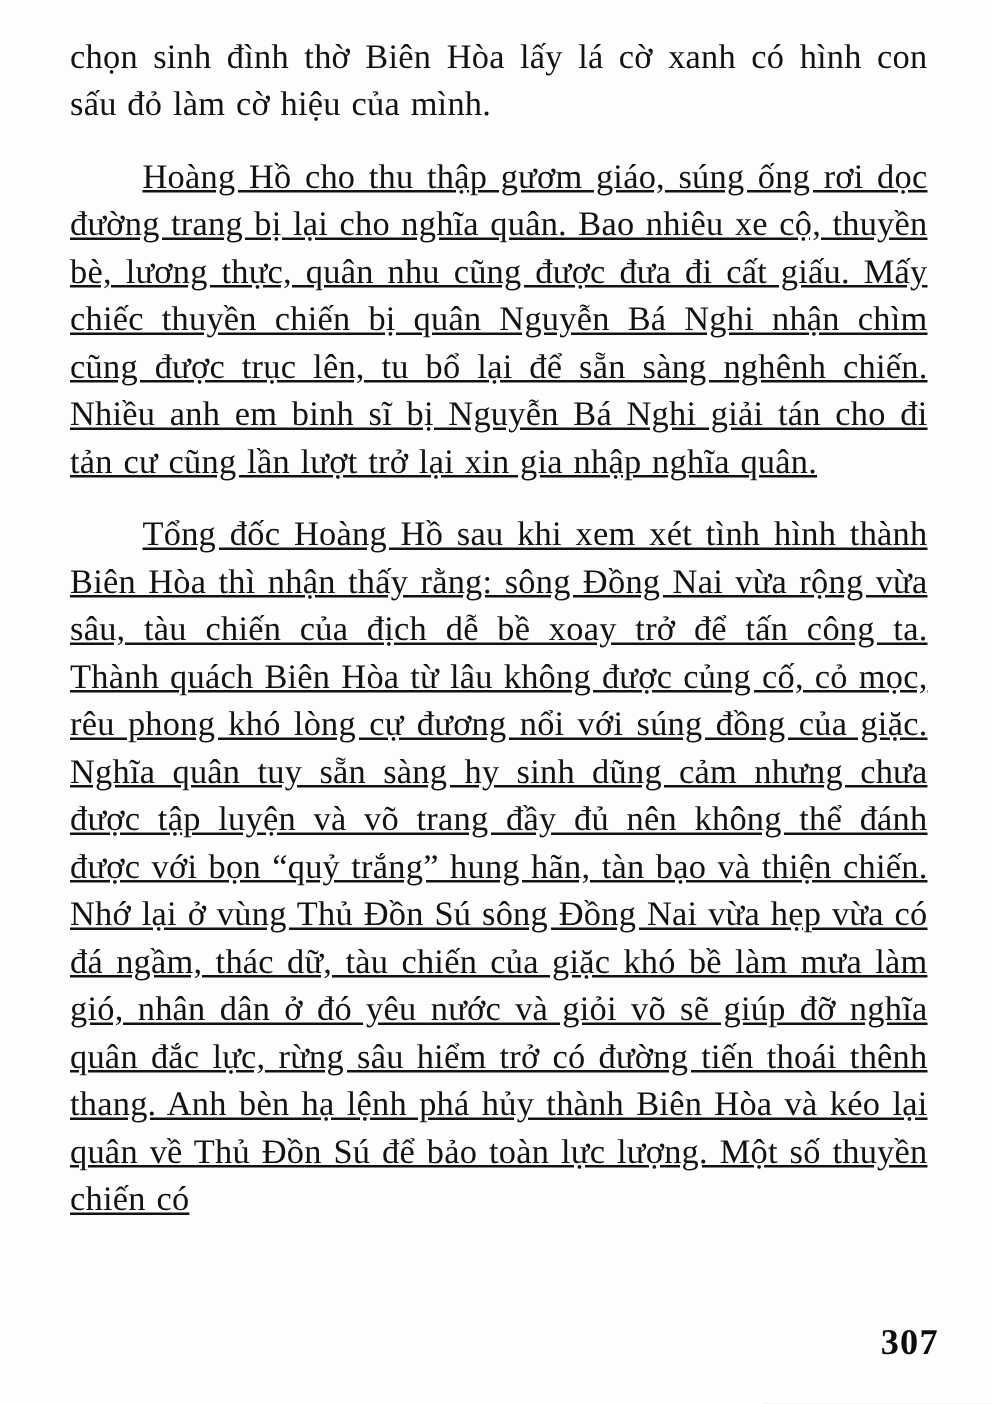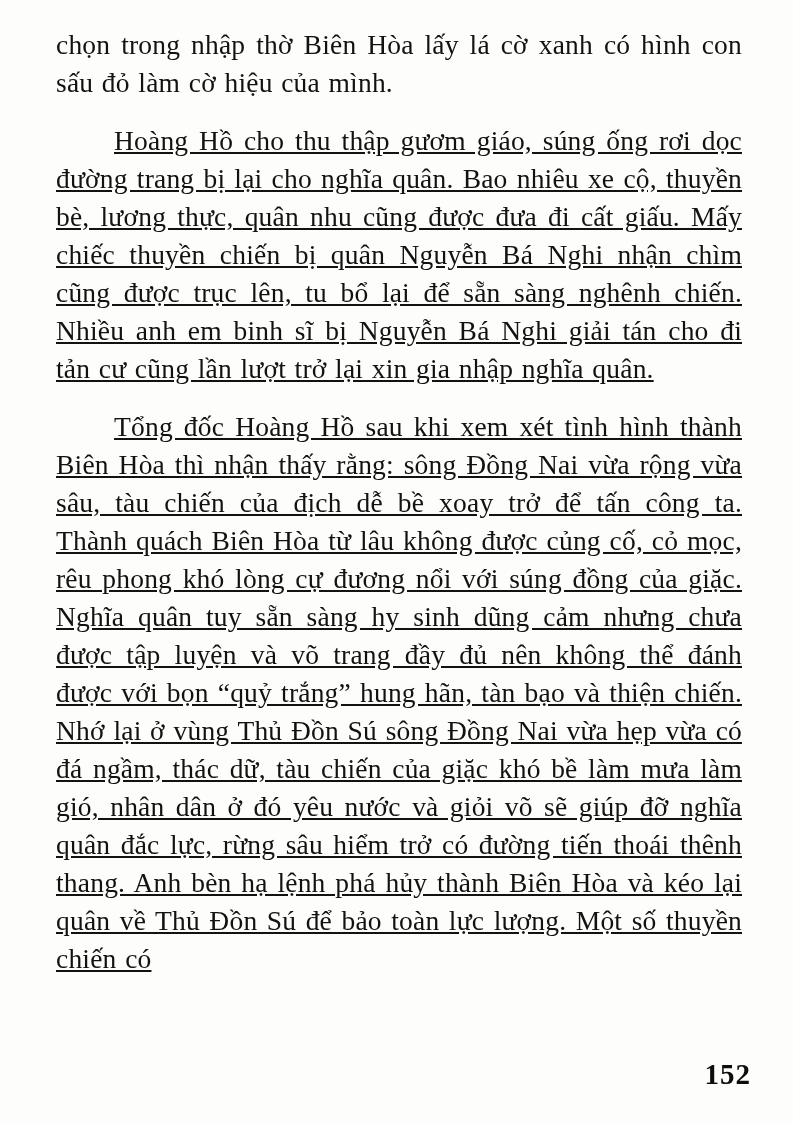--- a/index.html
+++ b/index.html
@@ -44,18 +44,18 @@
     font-weight: bold;
     color: #0d0d0d;
     letter-spacing: 1px;
   }
 </style>
 </head>
 <body>
 
 <div class="book-page">
   <div class="text-block">
-    <p>chọn trong nhập thờ Biên Hòa lấy lá cờ xanh có hình con sấu đỏ làm cờ hiệu của mình.</p>
+    <p>chọn sinh đình thờ Biên Hòa lấy lá cờ xanh có hình con sấu đỏ làm cờ hiệu của mình.</p>
     <p class="indent">Hoàng Hồ cho thu thập gươm giáo, súng ống rơi dọc đường trang bị lại cho nghĩa quân. Bao nhiêu xe cộ, thuyền bè, lương thực, quân nhu cũng được đưa đi cất giấu. Mấy chiếc thuyền chiến bị quân Nguyễn Bá Nghi nhận chìm cũng được trục lên, tu bổ lại để sẵn sàng nghênh chiến. Nhiều anh em binh sĩ bị Nguyễn Bá Nghi giải tán cho đi tản cư cũng lần lượt trở lại xin gia nhập nghĩa quân.</p>
     <p class="indent">Tổng đốc Hoàng Hồ sau khi xem xét tình hình thành Biên Hòa thì nhận thấy rằng: sông Đồng Nai vừa rộng vừa sâu, tàu chiến của địch dễ bề xoay trở để tấn công ta. Thành quách Biên Hòa từ lâu không được củng cố, cỏ mọc, rêu phong khó lòng cự đương nổi với súng đồng của giặc. Nghĩa quân tuy sẵn sàng hy sinh dũng cảm nhưng chưa được tập luyện và võ trang đầy đủ nên không thể đánh được với bọn “quỷ trắng” hung hãn, tàn bạo và thiện chiến. Nhớ lại ở vùng Thủ Đồn Sú sông Đồng Nai vừa hẹp vừa có đá ngầm, thác dữ, tàu chiến của giặc khó bề làm mưa làm gió, nhân dân ở đó yêu nước và giỏi võ sẽ giúp đỡ nghĩa quân đắc lực, rừng sâu hiểm trở có đường tiến thoái thênh thang. Anh bèn hạ lệnh phá hủy thành Biên Hòa và kéo lại quân về Thủ Đồn Sú để bảo toàn lực lượng. Một số thuyền chiến có</p>
   </div>
-  <div class="page-number">152</div>
+  <div class="page-number">307</div>
 </div>
 
 </body></html>

